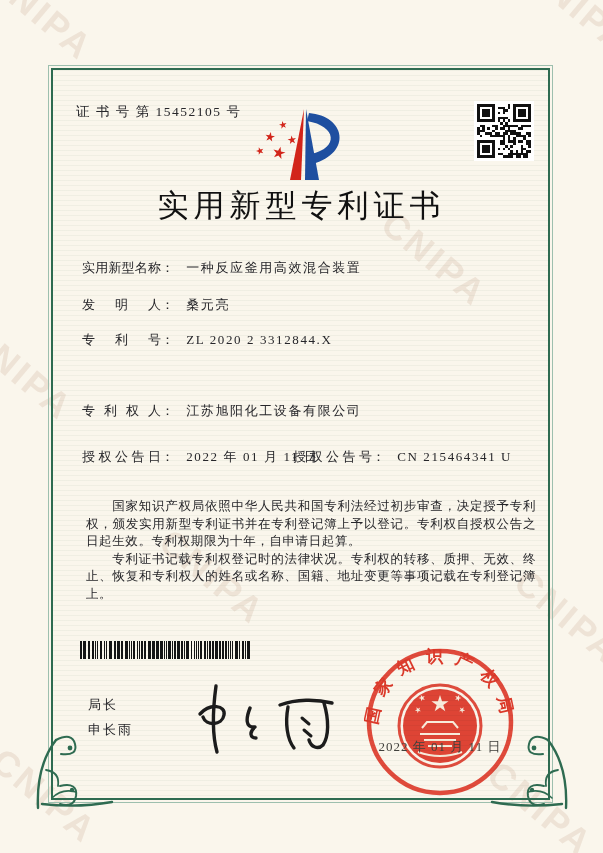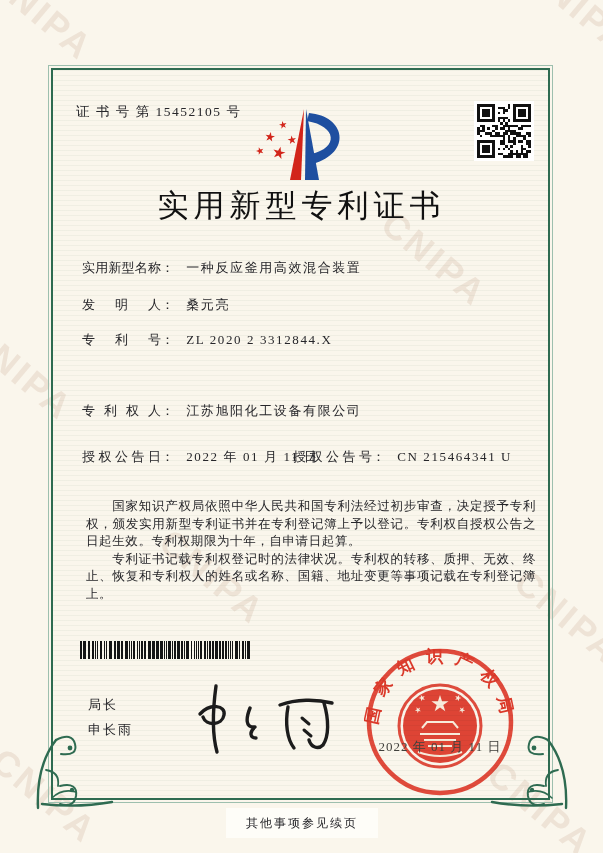--- a/index.html
+++ b/index.html
@@ -378,16 +378,13 @@
         <path d="M 56 88 h 40"></path>
         <path d="M 60 94 h 32"></path>
         <path d="M 58 82 l 5 -6 h 26 l 5 6"></path>
         <path d="M 64 100 h 24"></path>
         <path d="M 54 106 q 22 8 44 0"></path>
       </g>
     </g>
   </svg>
   <div class="seal-date">2022 年 01 月 11 日</div>
 
-  <div class="footer-box">
-    <span class="footer-note">其他事项参见续页</span>
-  </div>
 </div>
 
 </body></html>

